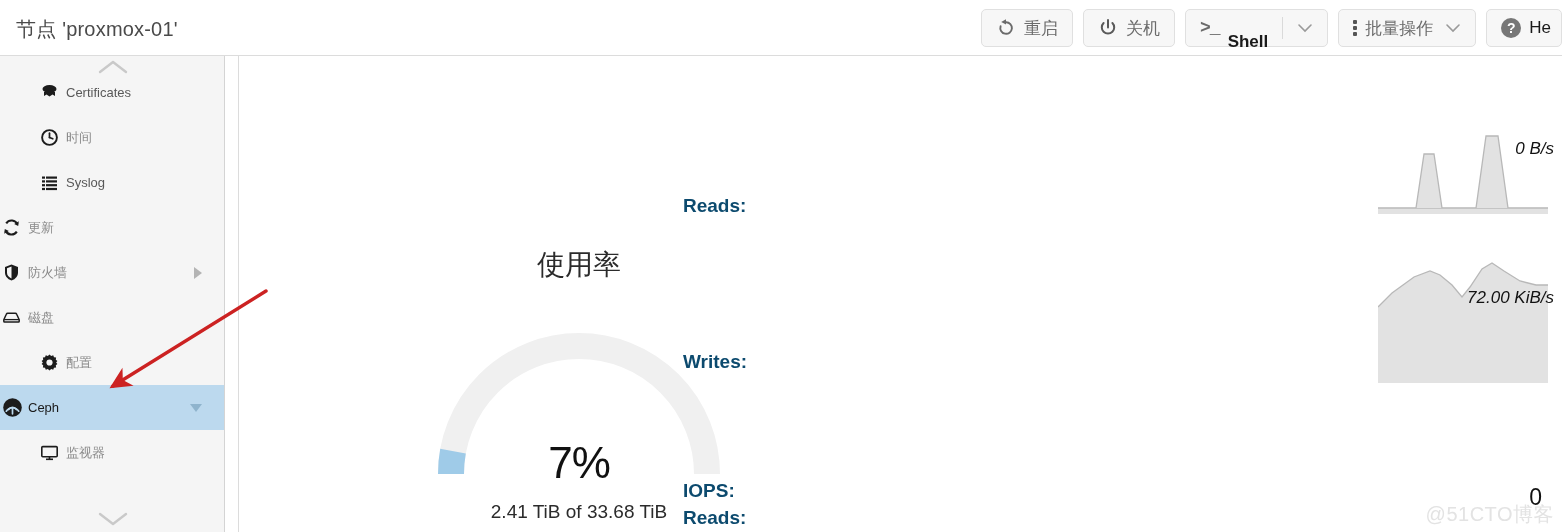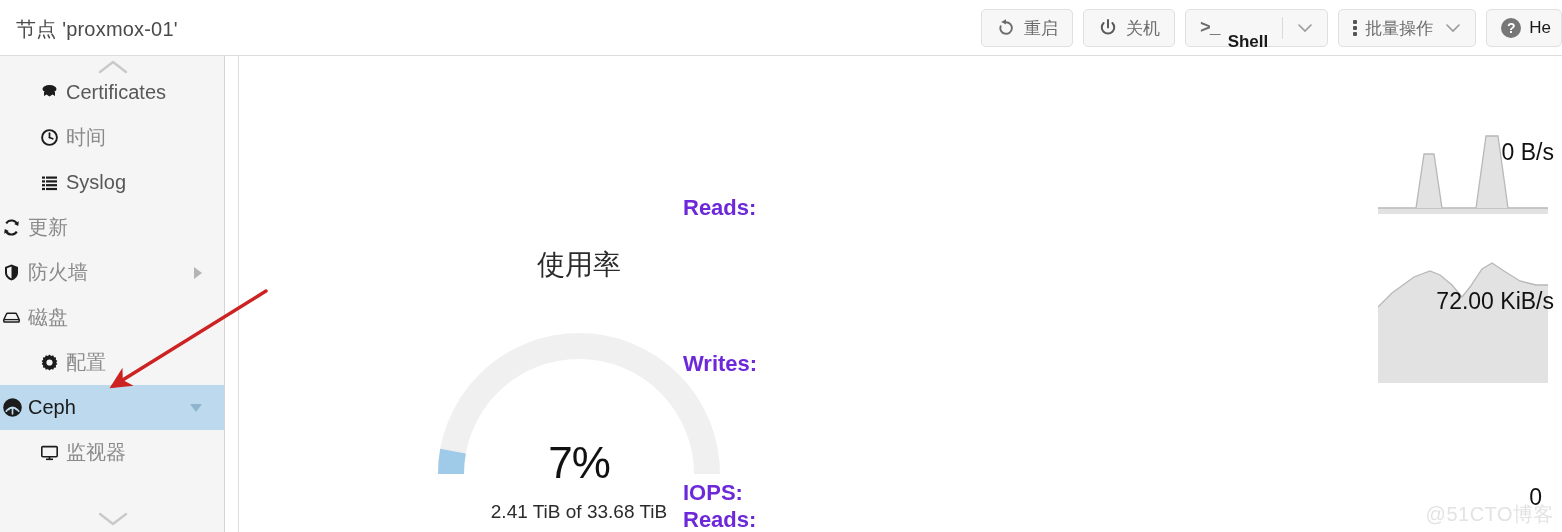--- a/index.html
+++ b/index.html
@@ -68,21 +68,21 @@
     position:relative;height:45px;display:flex;align-items:center;
     padding-left:2px;box-sizing:border-box;cursor:pointer;
   }
   .nav-item.indent{padding-left:40px;}
   .nav-item.selected{background:#bcd9ee;}
   .nav-ico{
     width:26px;flex:0 0 26px;display:flex;align-items:center;
     justify-content:flex-start;color:#1c1c1c;font-size:17px;
   }
   .nav-label{
-    font-size:20px;color:#6f6f6f;white-space:nowrap;text-align:center;
+    font-size:13px;color:#6f6f6f;white-space:nowrap;text-align:center;
   }
   .nav-label.cn{color:#8a8a8a;}
   .nav-label.en{color:#585858;}
   .nav-item.selected .nav-label{color:#1a1a1a;}
   .expander{
     position:absolute;right:22px;top:50%;transform:translateY(-50%);
     width:0;height:0;
   }
   .expander.right{
     border-left:8px solid #b4b4b4;
@@ -124,35 +124,35 @@
     font-size:44px;color:#111;font-weight:normal;letter-spacing:-1px;
   }
   .gauge-sub{
     position:absolute;left:0;top:255px;width:300px;text-align:center;
     font-size:19px;color:#2b2b2b;
   }
 
   
   .metric-label{
     position:absolute;left:444px;
-    font-size:22px;font-weight:bold;color:#6d28d9;white-space:nowrap;
+    font-size:19px;font-weight:bold;color:#0c4a6e;white-space:nowrap;
   }
   .m-reads{top:139px;}
   .m-writes{top:295px;}
   .m-iops{top:424px;}
   .m-iops-reads{top:451px;}
 
   
   .spark{
     position:absolute;right:14px;
   }
   .spark svg{display:block;}
   .spark-val{
     position:absolute;right:8px;
-    font-size:23px;color:#111;white-space:nowrap;
+    font-size:17px;color:#111;white-space:nowrap;font-style:italic;
   }
   .sp1{top:68px;}
   .sp2{top:205px;}
   .sp1-val{top:83px;}
   .sp2-val{top:232px;}
   .iops-val{
     position:absolute;right:20px;top:428px;
     font-size:23px;color:#111;
   }
 

